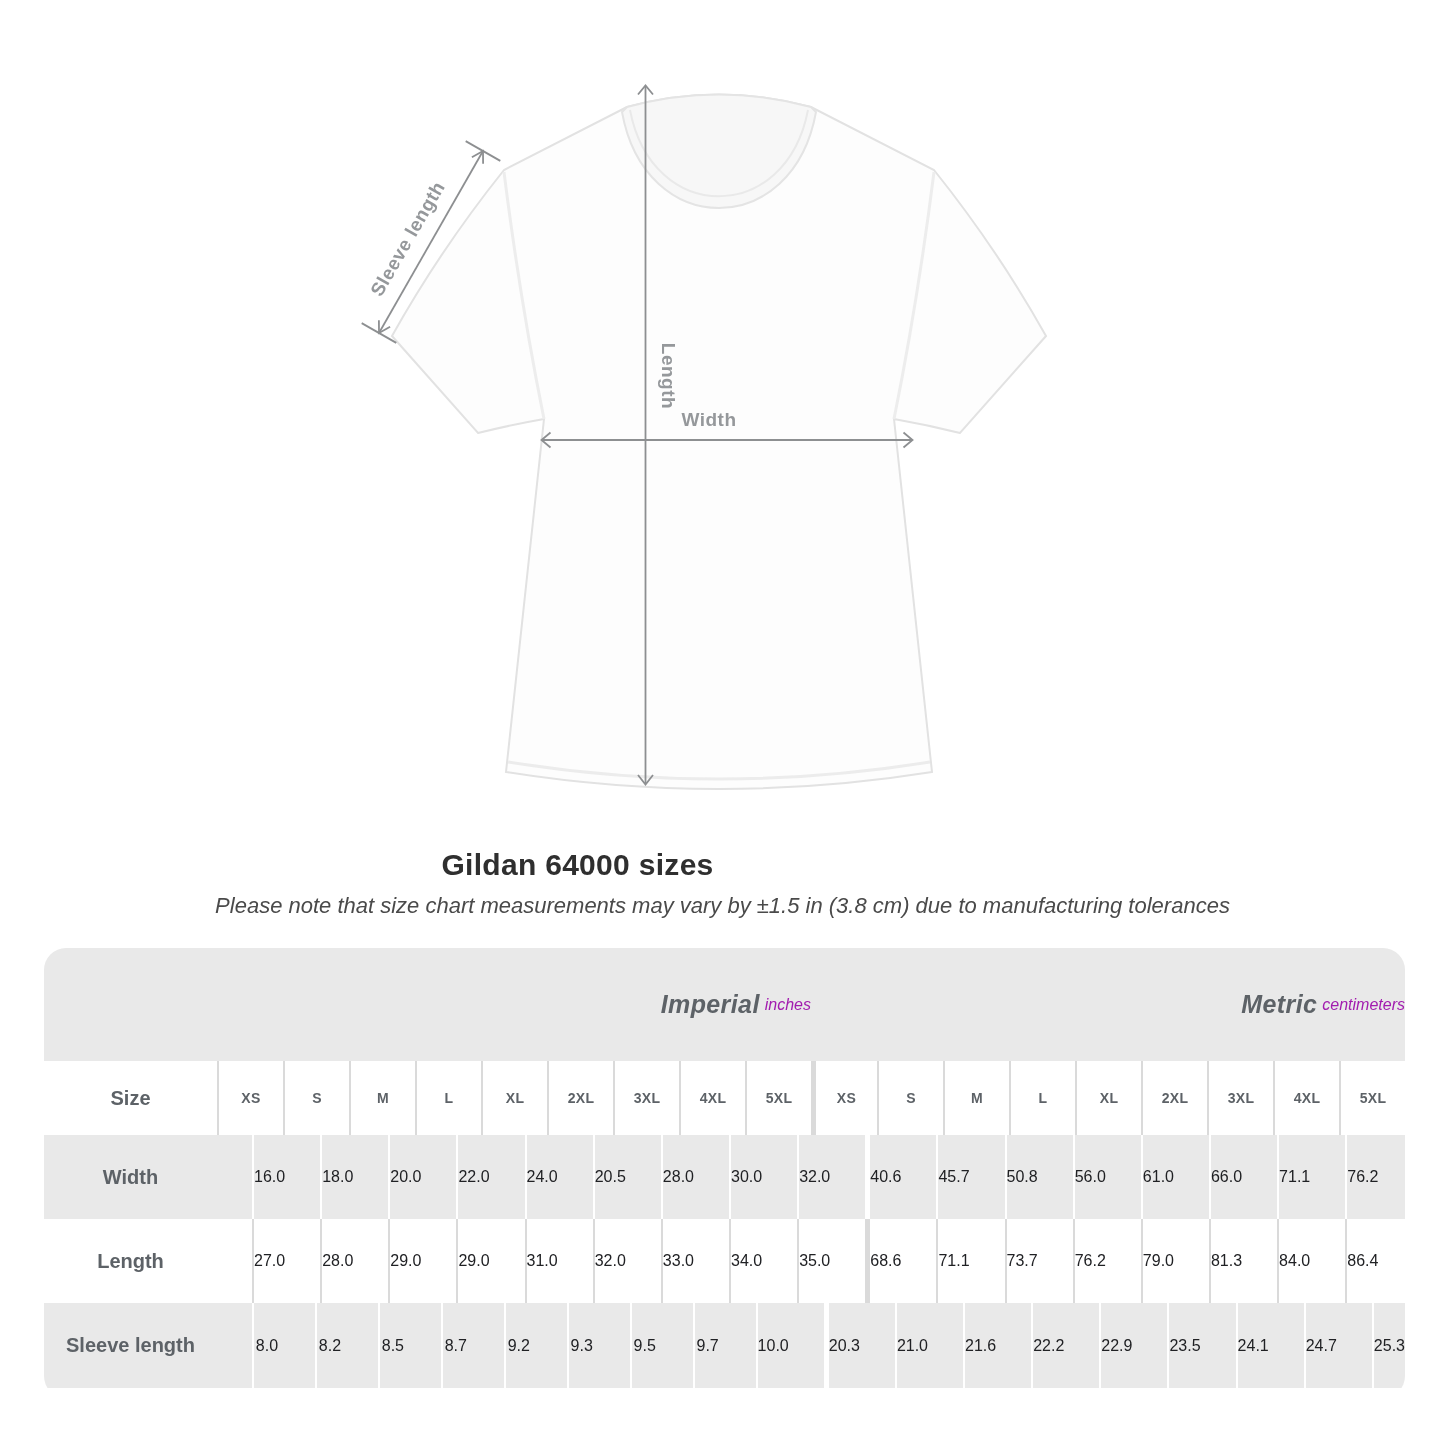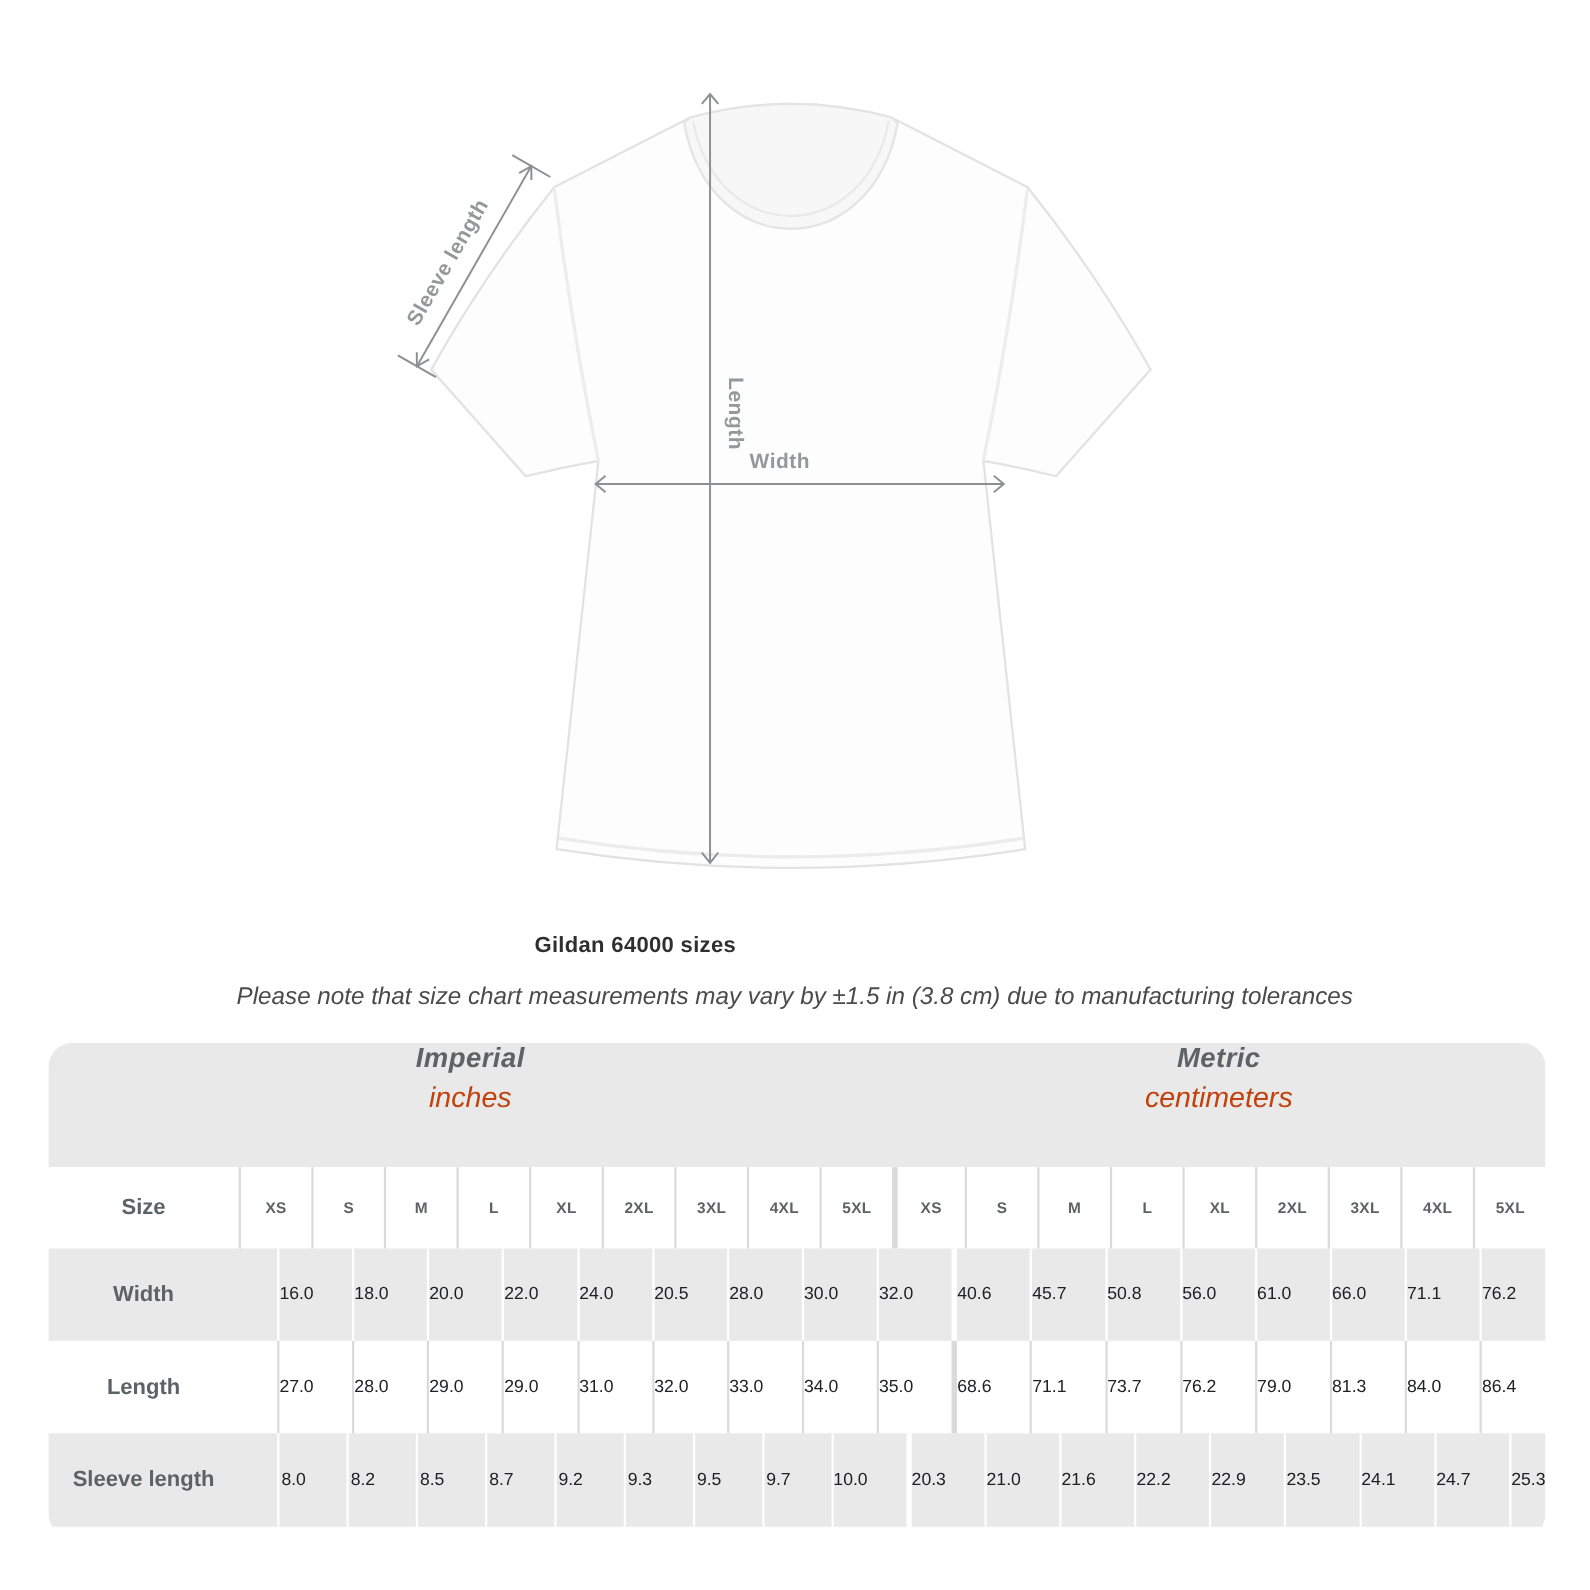--- a/index.html
+++ b/index.html
@@ -10,32 +10,32 @@
   .diagram{position:absolute;left:0;top:0;width:1445px;height:845px;}
   .diagram svg{position:absolute;left:0;top:0;}
   .dlabel{position:absolute;font-weight:bold;font-size:19px;color:#95989b;
           letter-spacing:.5px;text-align:center;}
   .dlabel.width{left:609px;top:409px;width:200px;}
   .dlabel.length{left:608px;top:365px;width:120px;transform:rotate(90deg);}
   .dlabel.sleeve{left:308px;top:228px;width:200px;transform:rotate(-60deg);}
 
   
   .title{position:absolute;left:0;top:848px;width:1155px;margin:0;text-align:center;
-         font-size:20px;font-weight:bold;color:#2f2f2f;letter-spacing:.3px;}
+         font-size:30px;font-weight:bold;color:#2f2f2f;letter-spacing:.3px;}
   .note{position:absolute;left:0;top:893px;width:1445px;margin:0;text-align:center;
         font-style:italic;font-size:22px;color:#4a4a4a;}
 
   
   .sizetable{position:absolute;left:44px;top:948px;width:1361px;height:450px;
              border-radius:22px;overflow:hidden;}
   .trow{display:grid;grid-template-columns:173px repeat(18,1fr);}
   .unit-band{display:grid;grid-template-columns:767px 594px;height:113px;background:#e9e9e9;}
-  .unit-cell{display:flex;flex-direction:column;align-items:center;justify-content:flex-start;gap:5px;}
+  .unit-cell{display:flex;flex-direction:row;align-items:center;justify-content:flex-end;gap:5px;}
   .unit-title{font-weight:bold;font-style:italic;font-size:25px;color:#5d6267;letter-spacing:.4px;}
-  .unit-sub{font-style:italic;font-size:26px;color:#c2410c;}
+  .unit-sub{font-style:italic;font-size:16px;color:#a21caf;}
   .sizes-row{height:74px;background:#ffffff;}
   .data-row{height:84px;}
   .data-row.last{height:85px;}
   .row-white{background:#ffffff;}
   .row-gray{background:#e9e9e9;}
   .cell{display:flex;align-items:center;justify-content:center;box-sizing:border-box;}
   .row-white .cell{border-left:2px solid #dadada;}
   .row-gray  .cell{border-left:2px solid #ffffff;}
   .cell.metric-first{border-left-width:5px;}
   .cell.label-cell{border-left:none;font-weight:bold;font-size:20px;color:#5d6267;}

